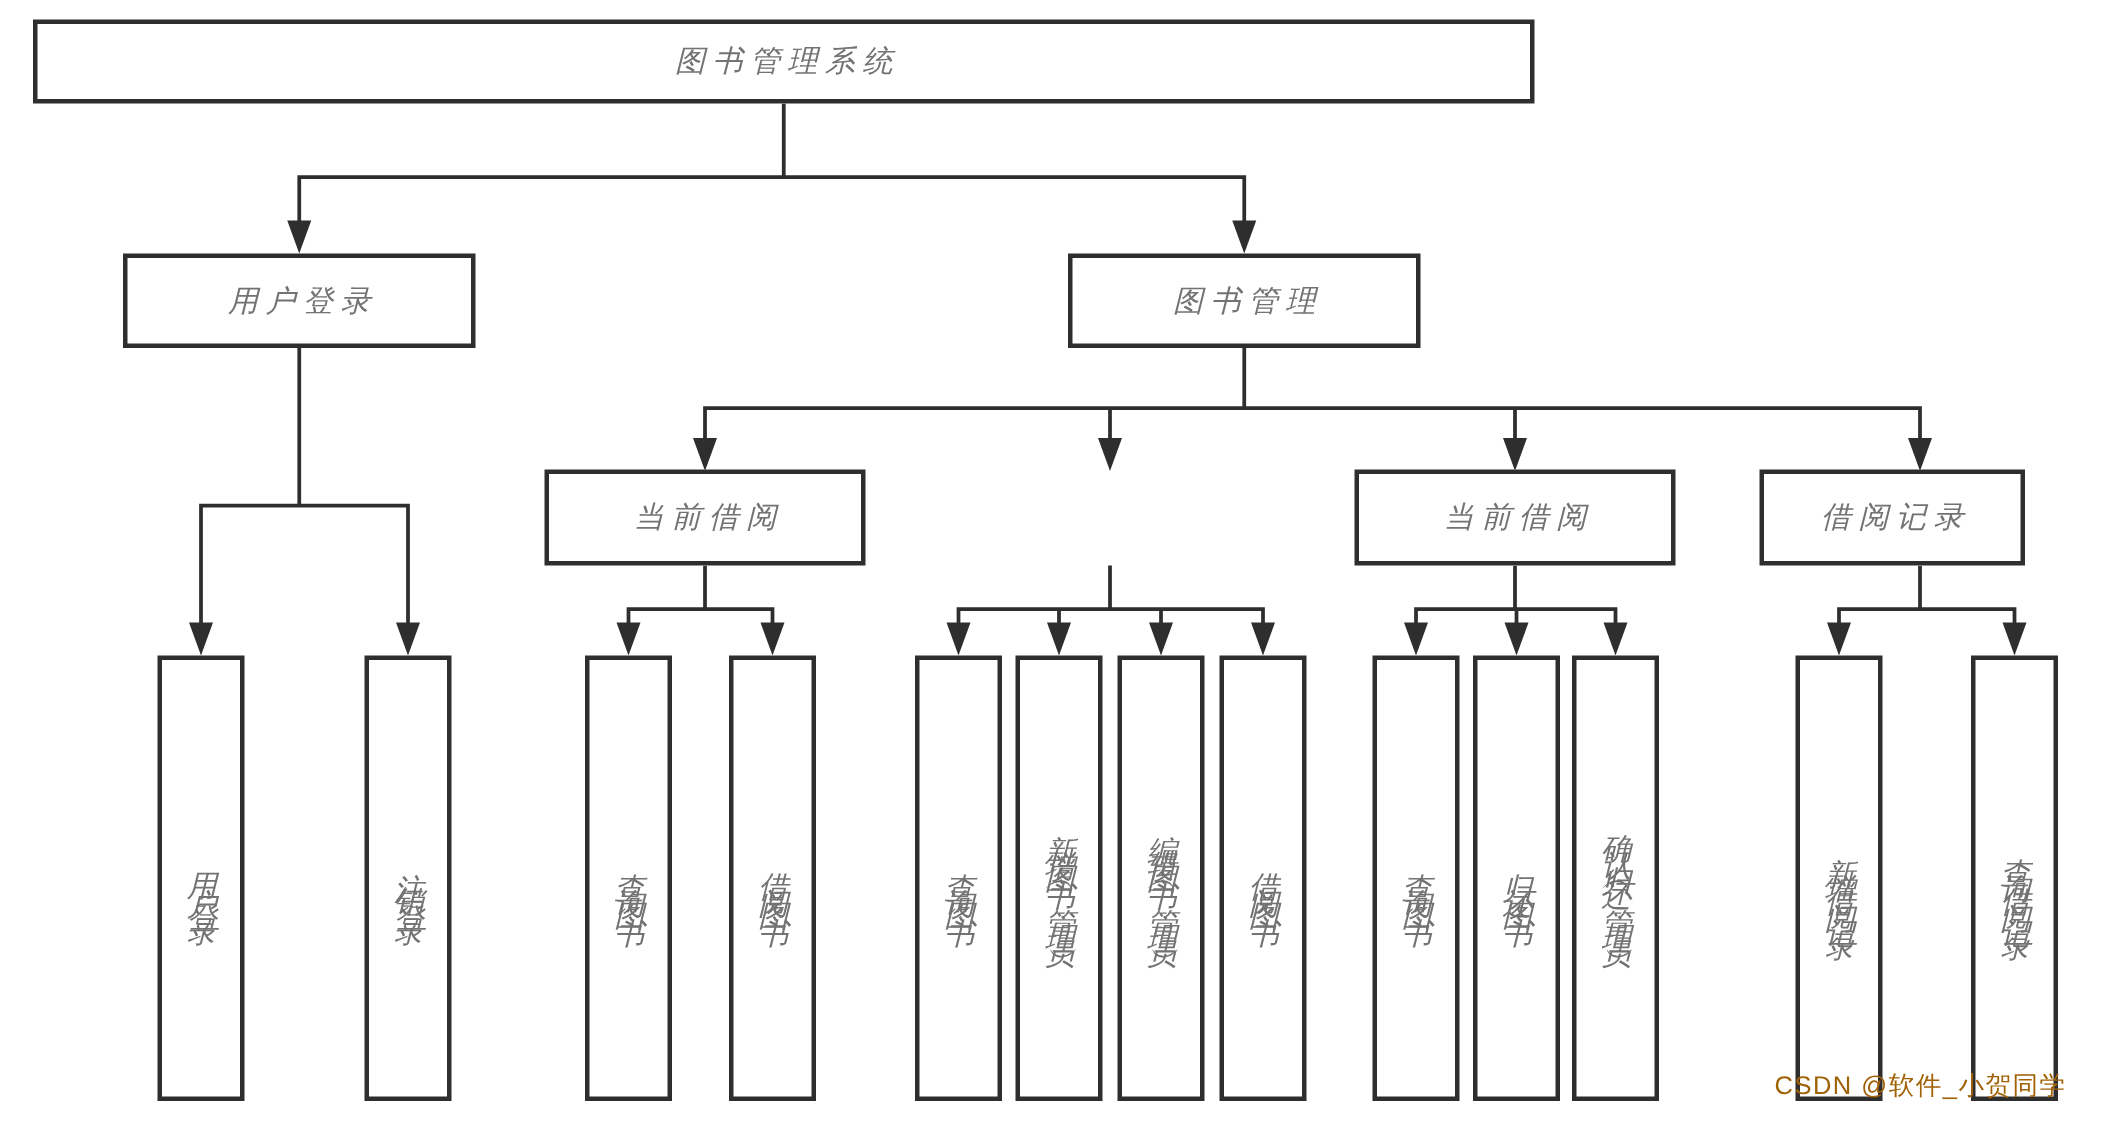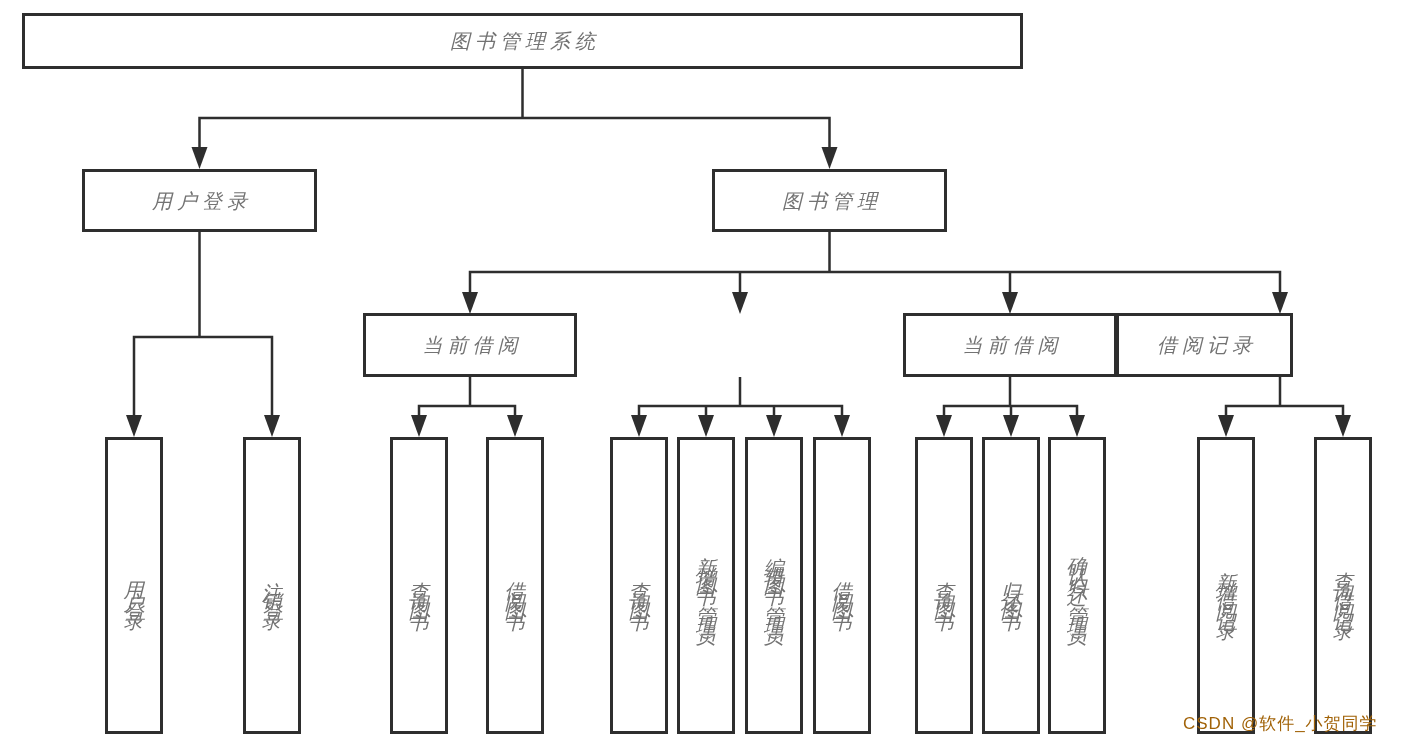--- a/index.html
+++ b/index.html
@@ -72,21 +72,21 @@
   <div class="node hnode" style="left:712px;top:169px;width:235px;height:63px">
     <span>图书管理</span>
   </div>
 
   <div class="node hnode" style="left:363px;top:313px;width:214px;height:64px">
     <span>当前借阅</span>
   </div>
   <div class="node hnode" style="left:903px;top:313px;width:214px;height:64px">
     <span>当前借阅</span>
   </div>
-  <div class="node hnode" style="left:1116px;top:313px;width:177px;height:64px">
+  <div class="node hnode" style="left:1173px;top:313px;width:177px;height:64px">
     <span>借阅记录</span>
   </div>
 
   <div class="node vnode" style="left:105px;top:437px;width:58px;height:297px">
     <span>用户登录</span>
   </div>
   <div class="node vnode" style="left:243px;top:437px;width:58px;height:297px">
     <span>注销登录</span>
   </div>
 

